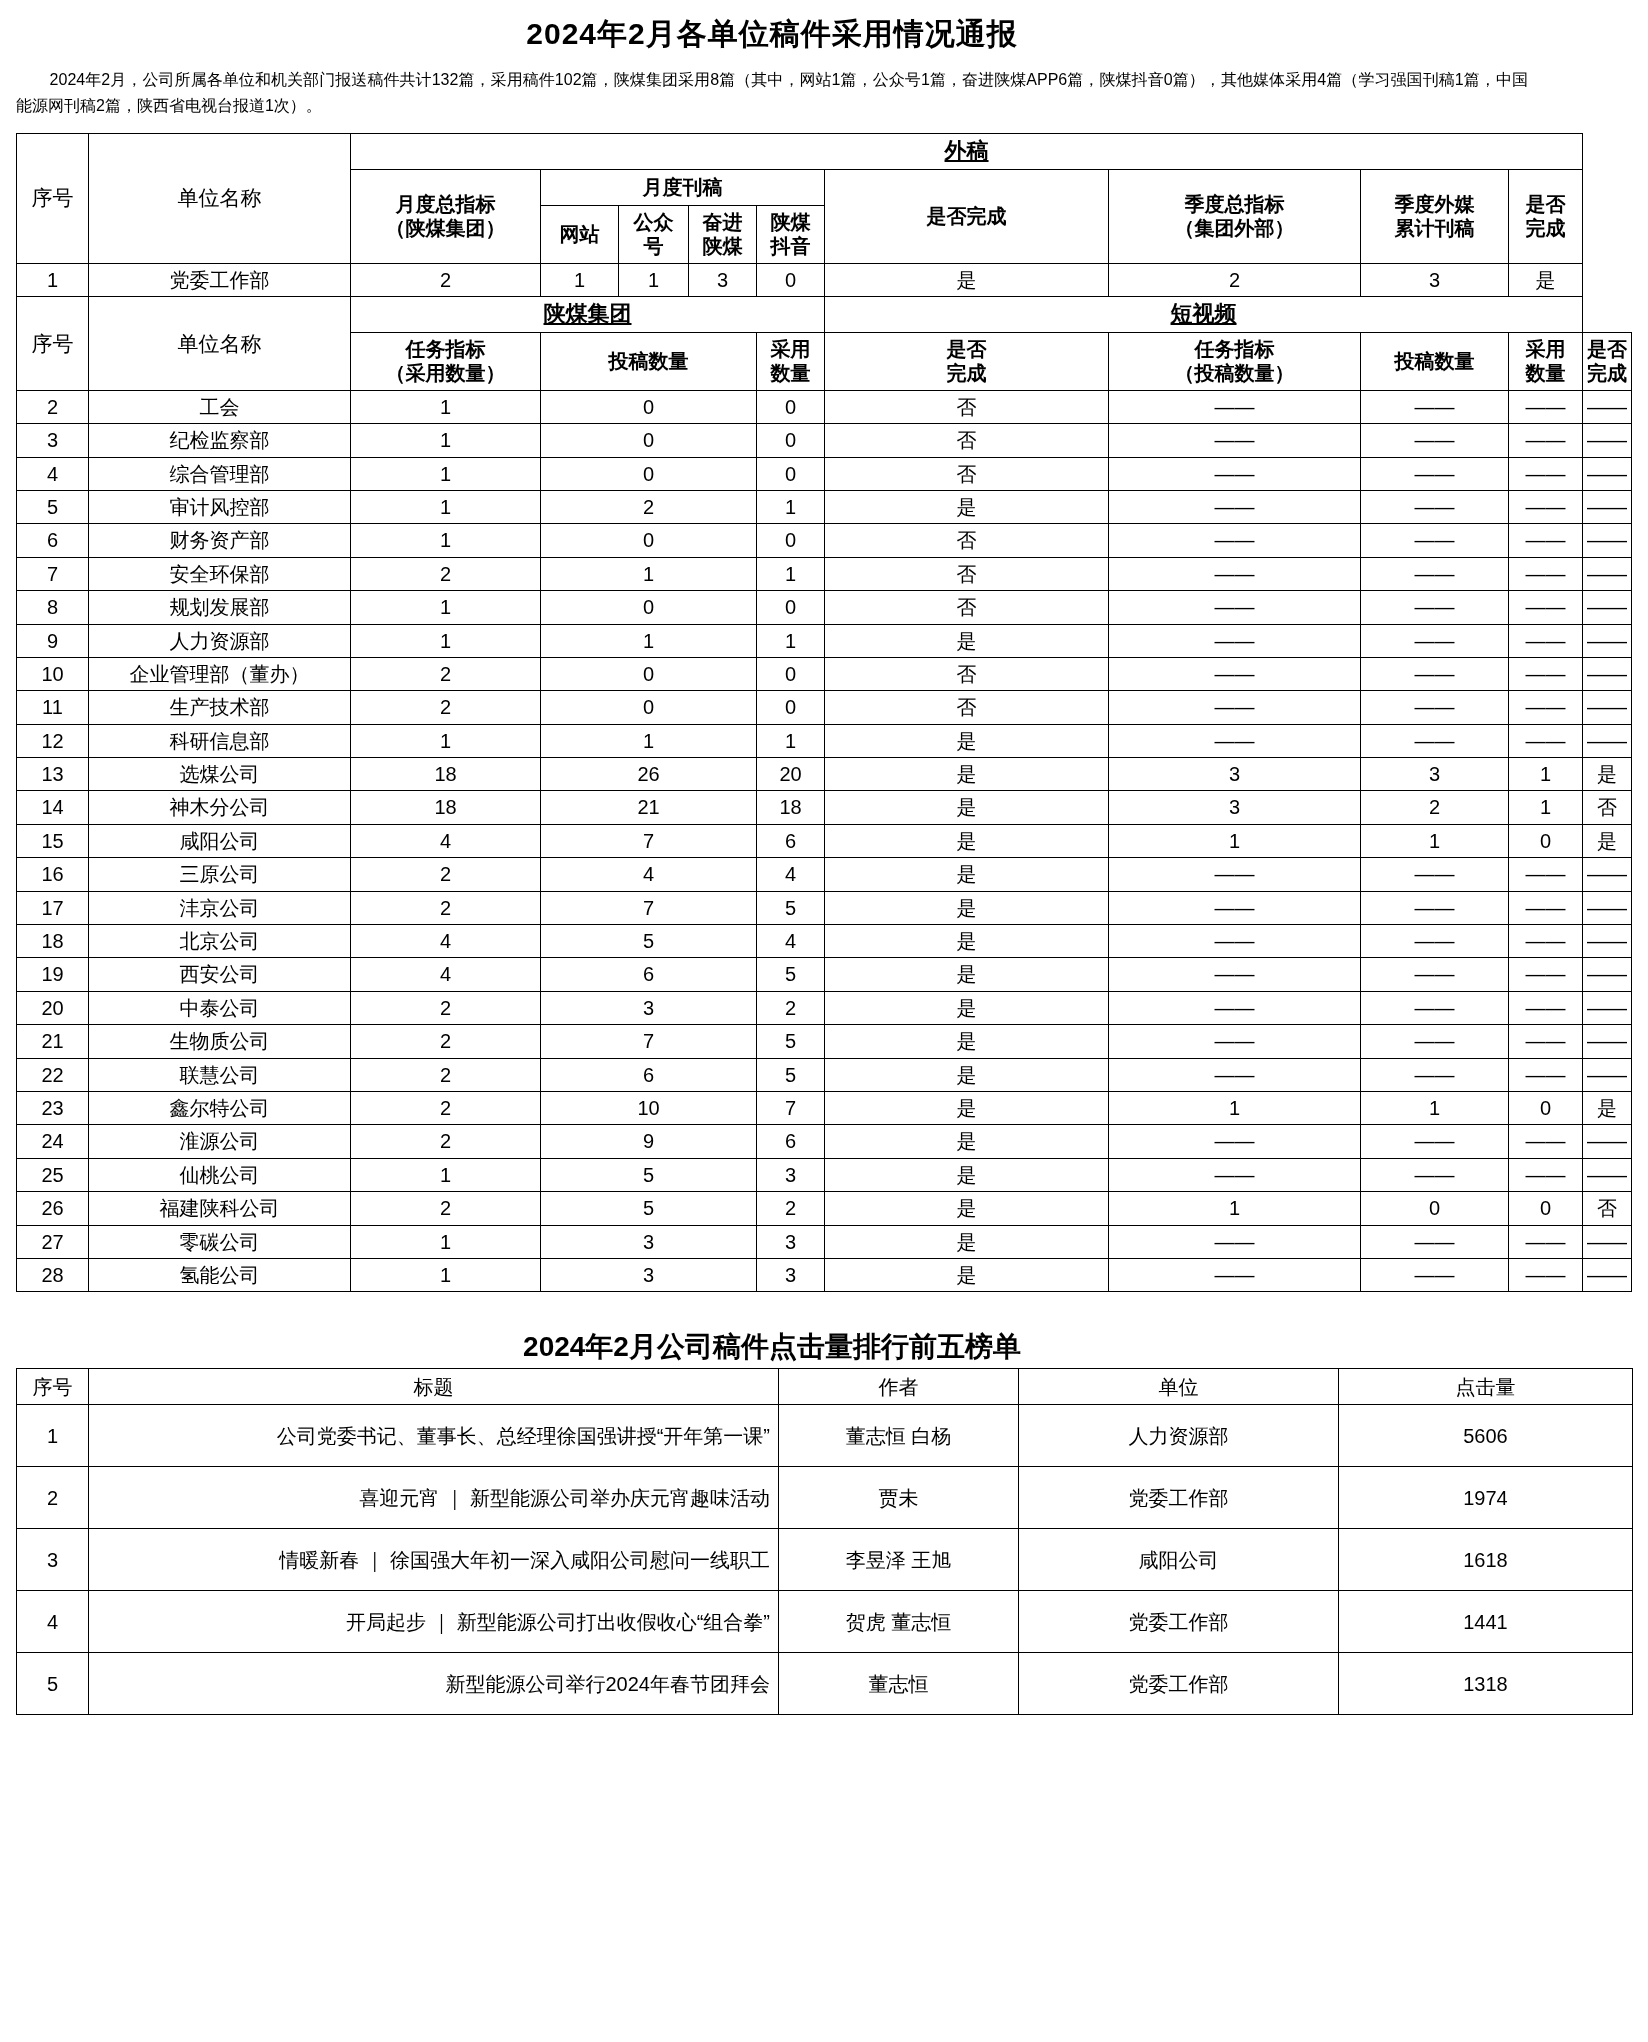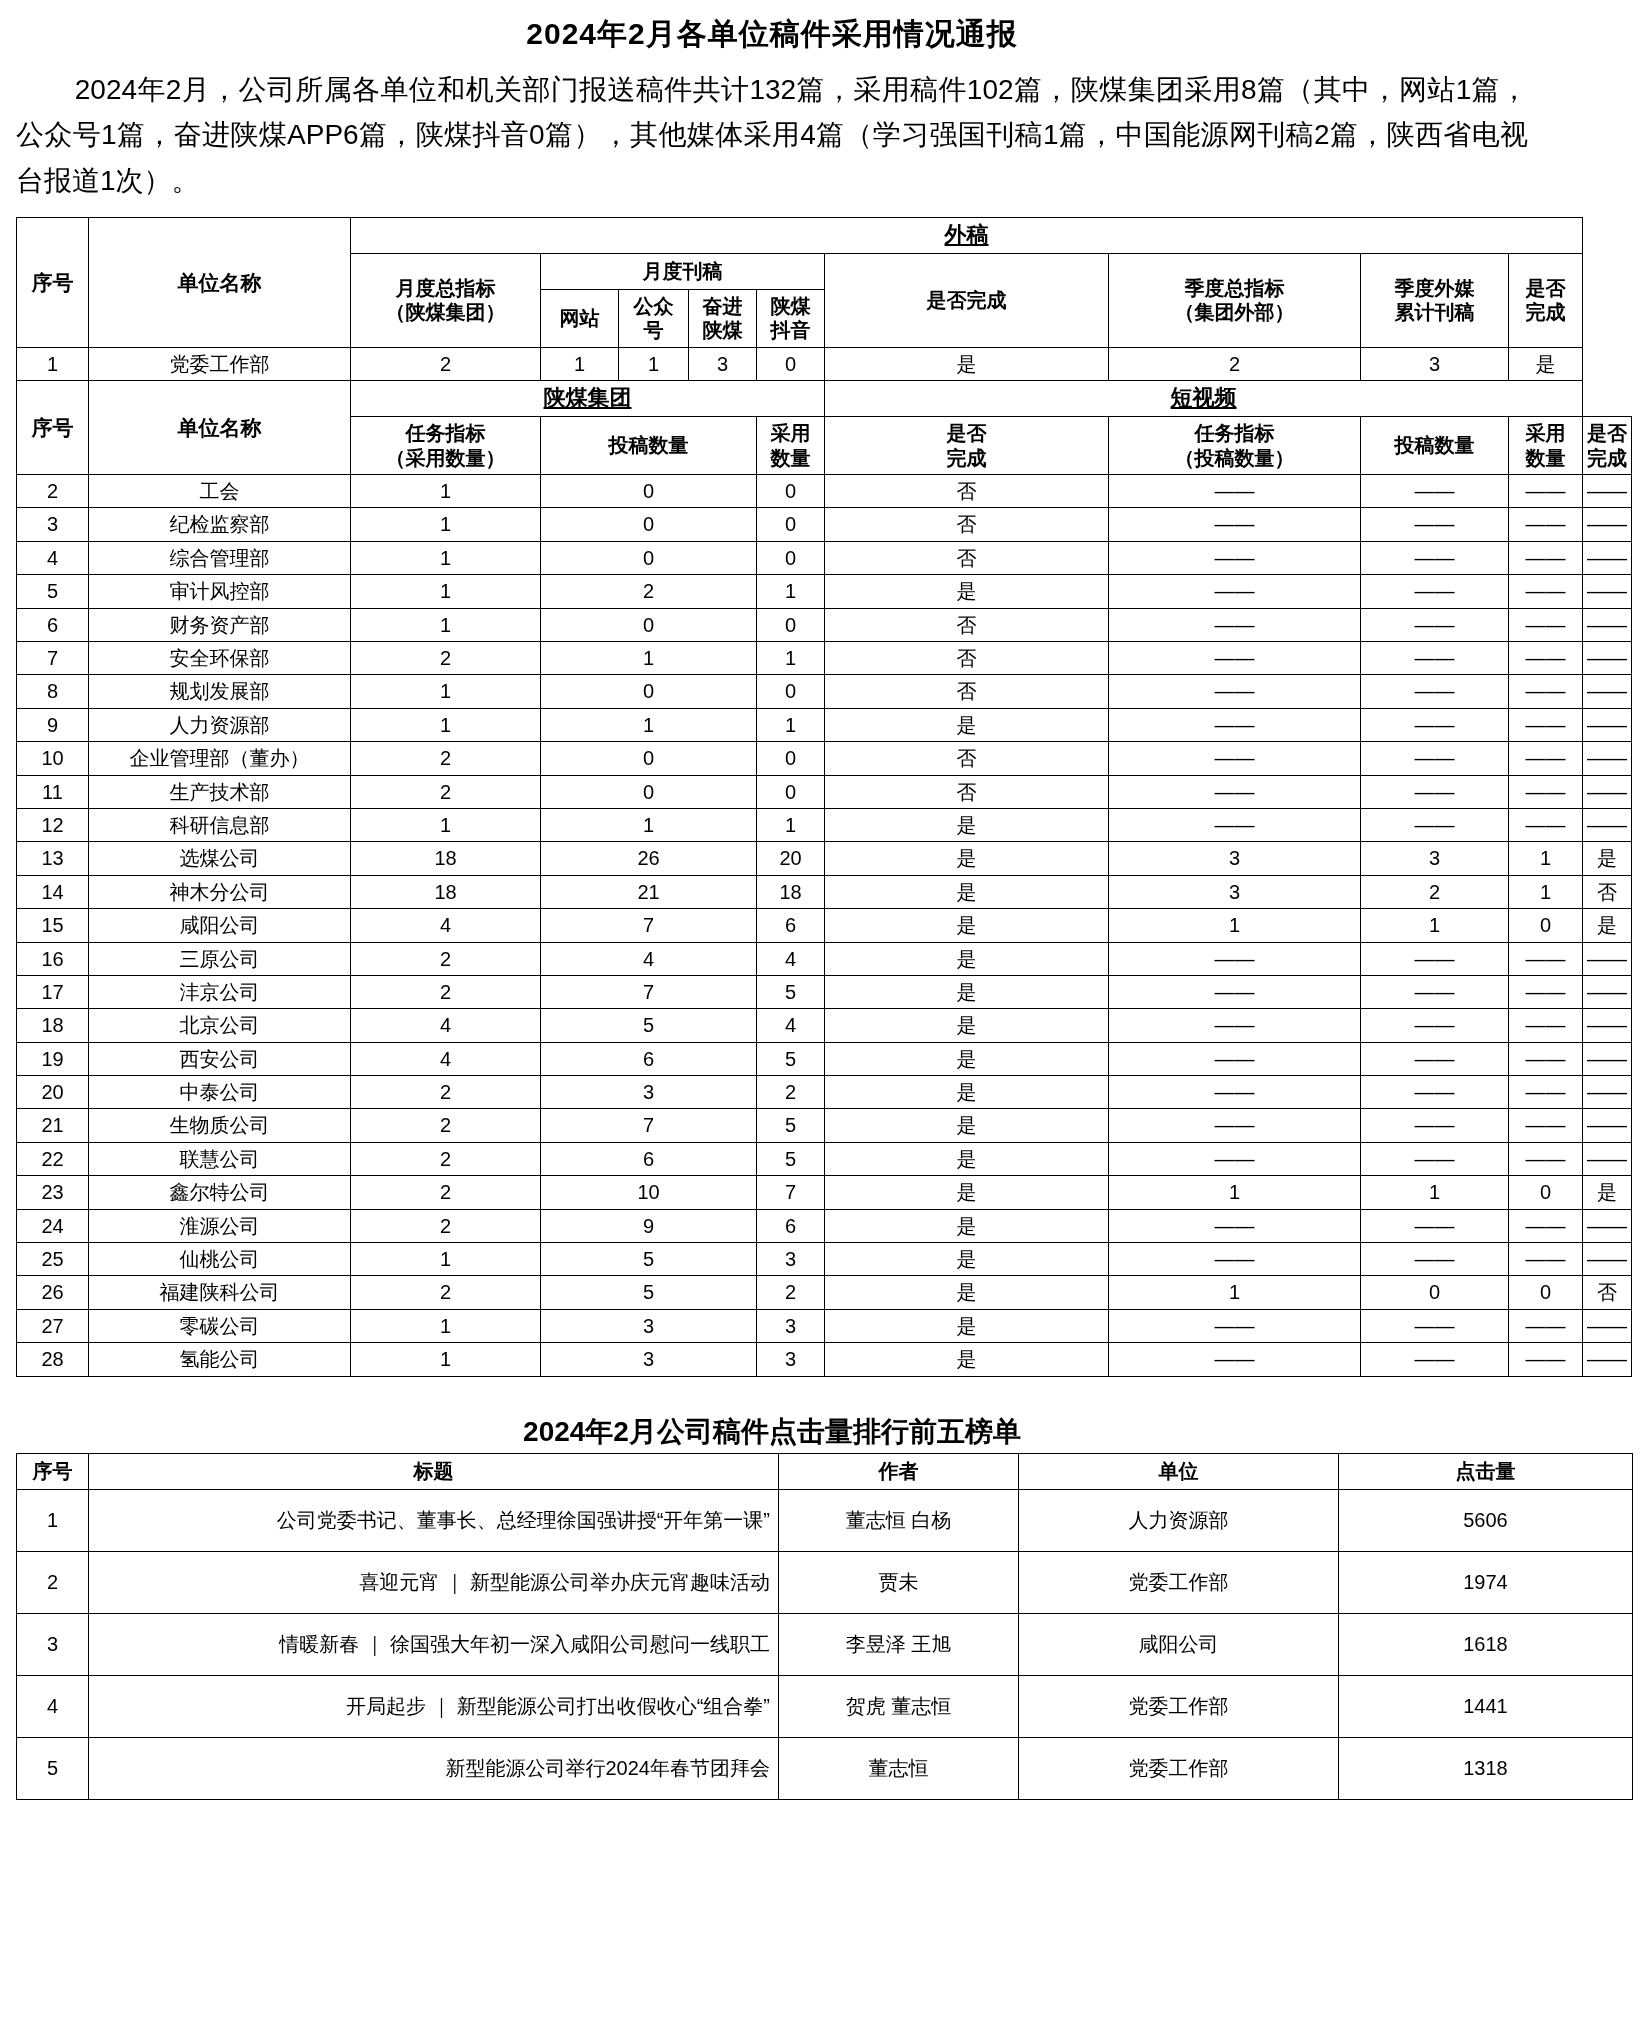--- a/index.html
+++ b/index.html
@@ -12,21 +12,21 @@
   .page{width:1544px;padding:0;box-sizing:border-box;}
 
   .title{
     text-align:center;
     font-size:30px;
     font-weight:bold;
     padding:14px 0 12px 0;
     letter-spacing:1px;
   }
   .intro{
-    font-size:28px;
+    font-size:16px;
     line-height:1.62;
     padding:0 16px 14px 16px;
     text-indent:2.1em;
     text-align:justify;
   }
 
   table{
     border-collapse:collapse;
     table-layout:fixed;
     width:1616px;
@@ -34,21 +34,21 @@
   }
   table td, table th{
     border:1px solid #000;
     font-size:20px;
     text-align:center;
     vertical-align:middle;
     padding:4px 2px;
     line-height:1.22;
     font-weight:normal;
   }
-  .hdr{font-weight:bold;font-size:21px;}
+  .hdr{font-weight:normal;font-size:21px;}
   .hdr-sm{font-weight:bold;font-size:20px;}
   .sec-hdr{font-weight:bold;font-size:22px;text-decoration:underline;}
   .unit-name{font-size:20px;}
   .row-h{height:36px;}
   .row-t{height:30px;}
 
   .gap{height:26px;}
 
   .title2{
     text-align:center;

